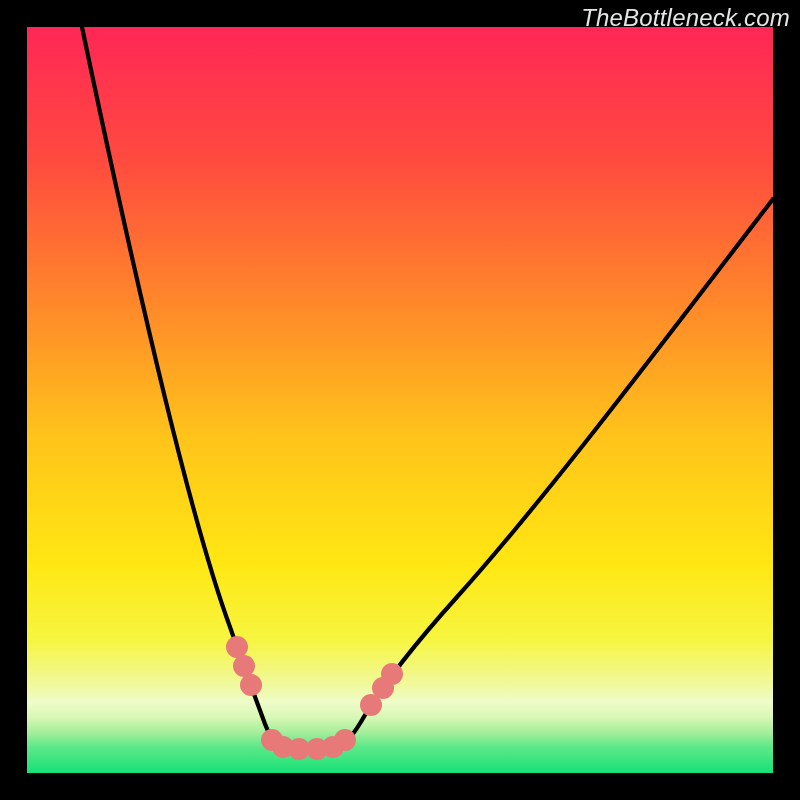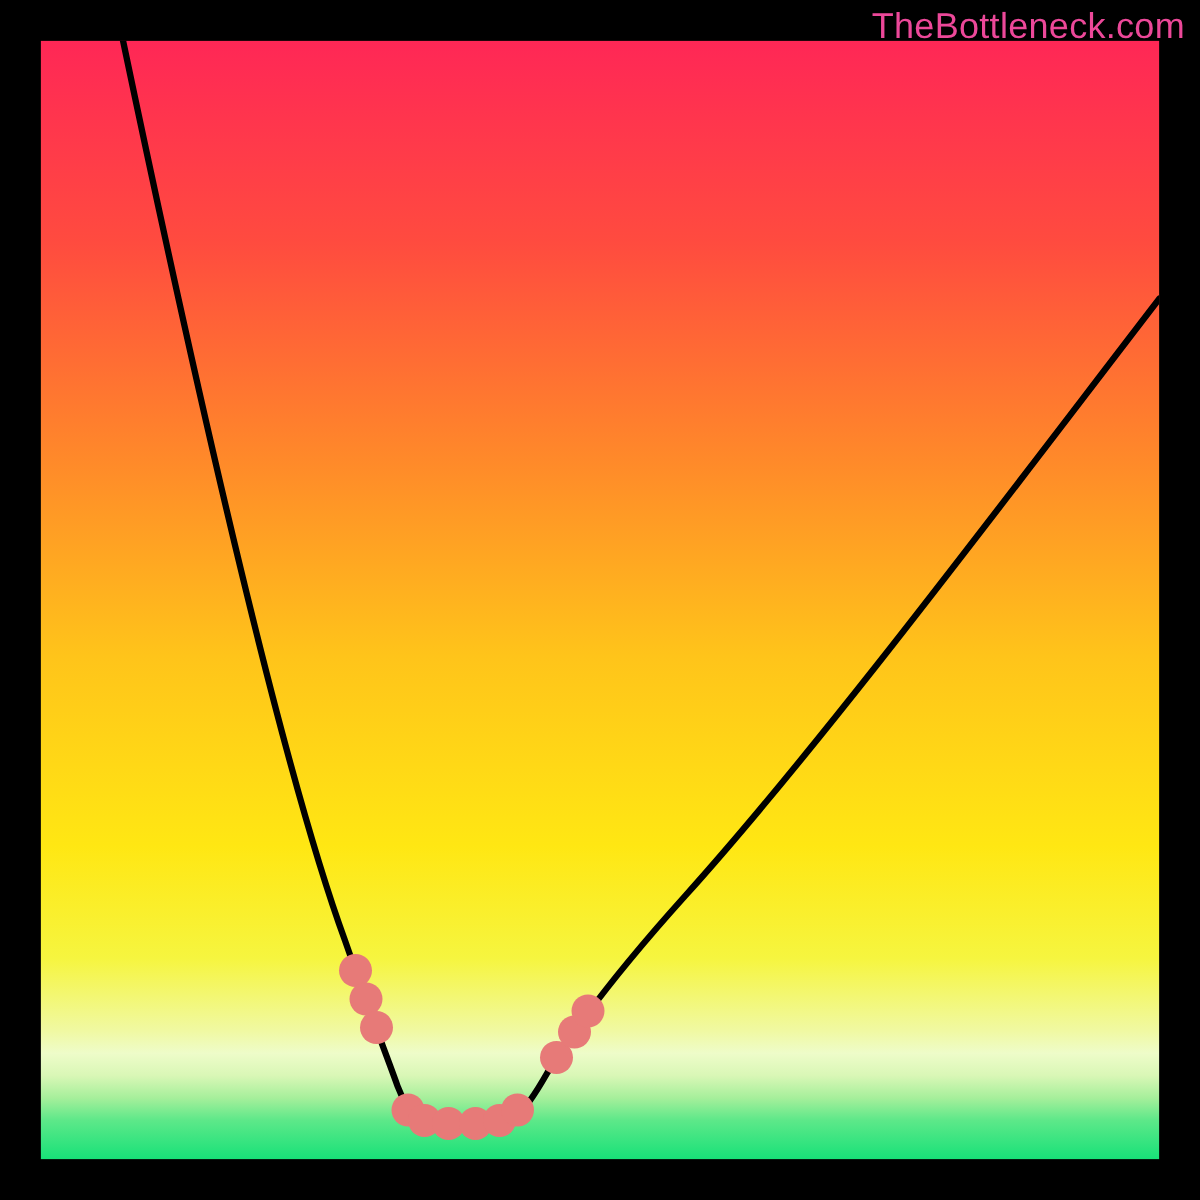--- a/index.html
+++ b/index.html
@@ -16,26 +16,27 @@
     left: 27px;
     top: 27px;
     width: 746px;
     height: 746px;
     overflow: hidden;
   }
   .watermark {
     position: absolute;
     top: 4px;
     right: 10px;
-    color: #ec4899;
+    color: #e5e5e5;
     font-size: 24px;
     font-weight: 400;
     letter-spacing: 0.2px;
     z-index: 50;
     user-select: none;
+    font-style: italic;
   }
   svg { display: block; }
 </style>
 </head>
 <body>
 
 <div class="frame">
   <svg id="chart-svg" width="746" height="746" viewBox="0 0 746 746">
     <defs>
       <linearGradient id="bg-grad" x1="0" y1="0" x2="0" y2="1">

